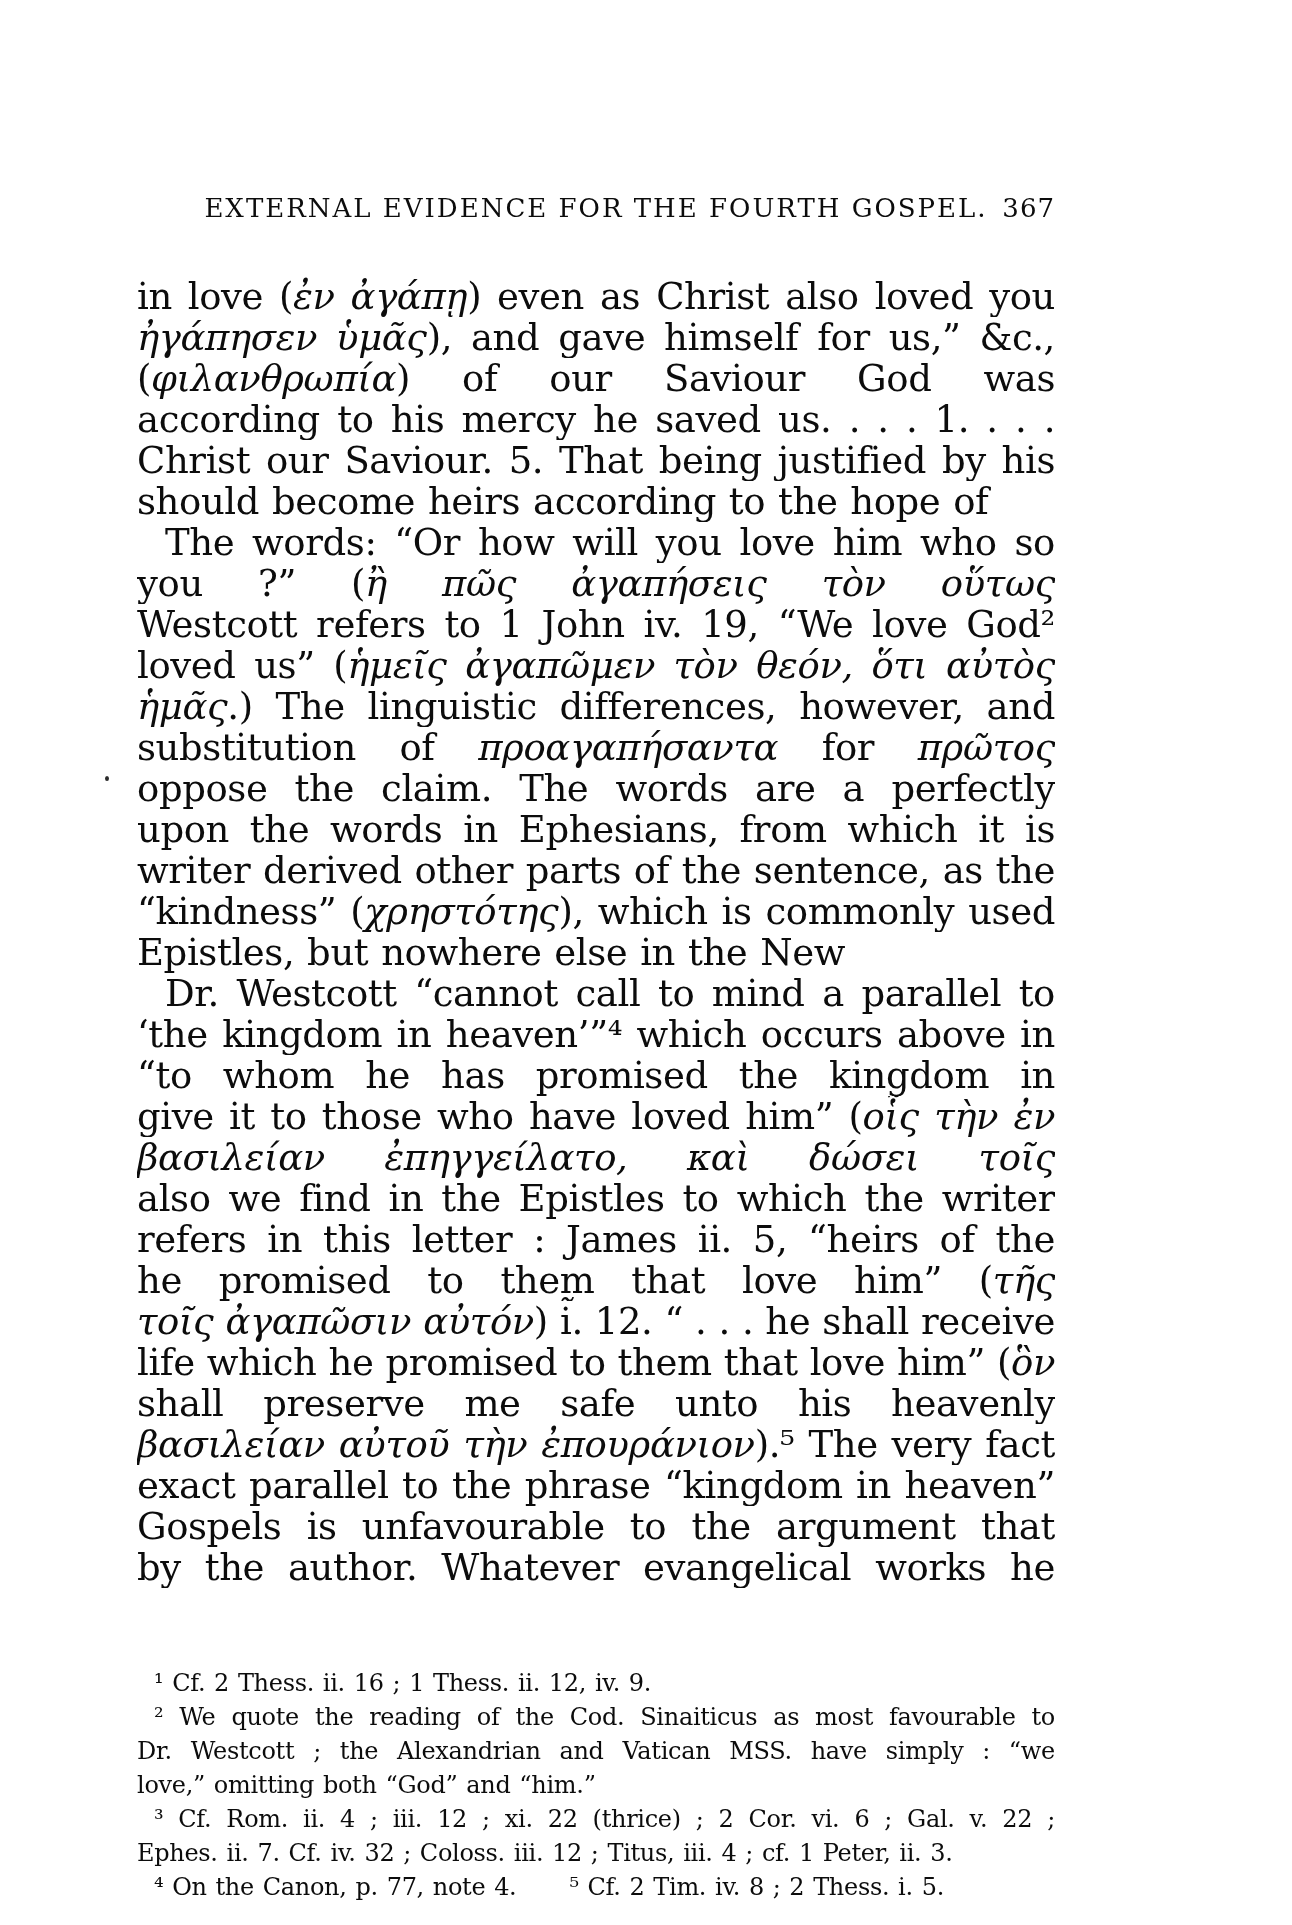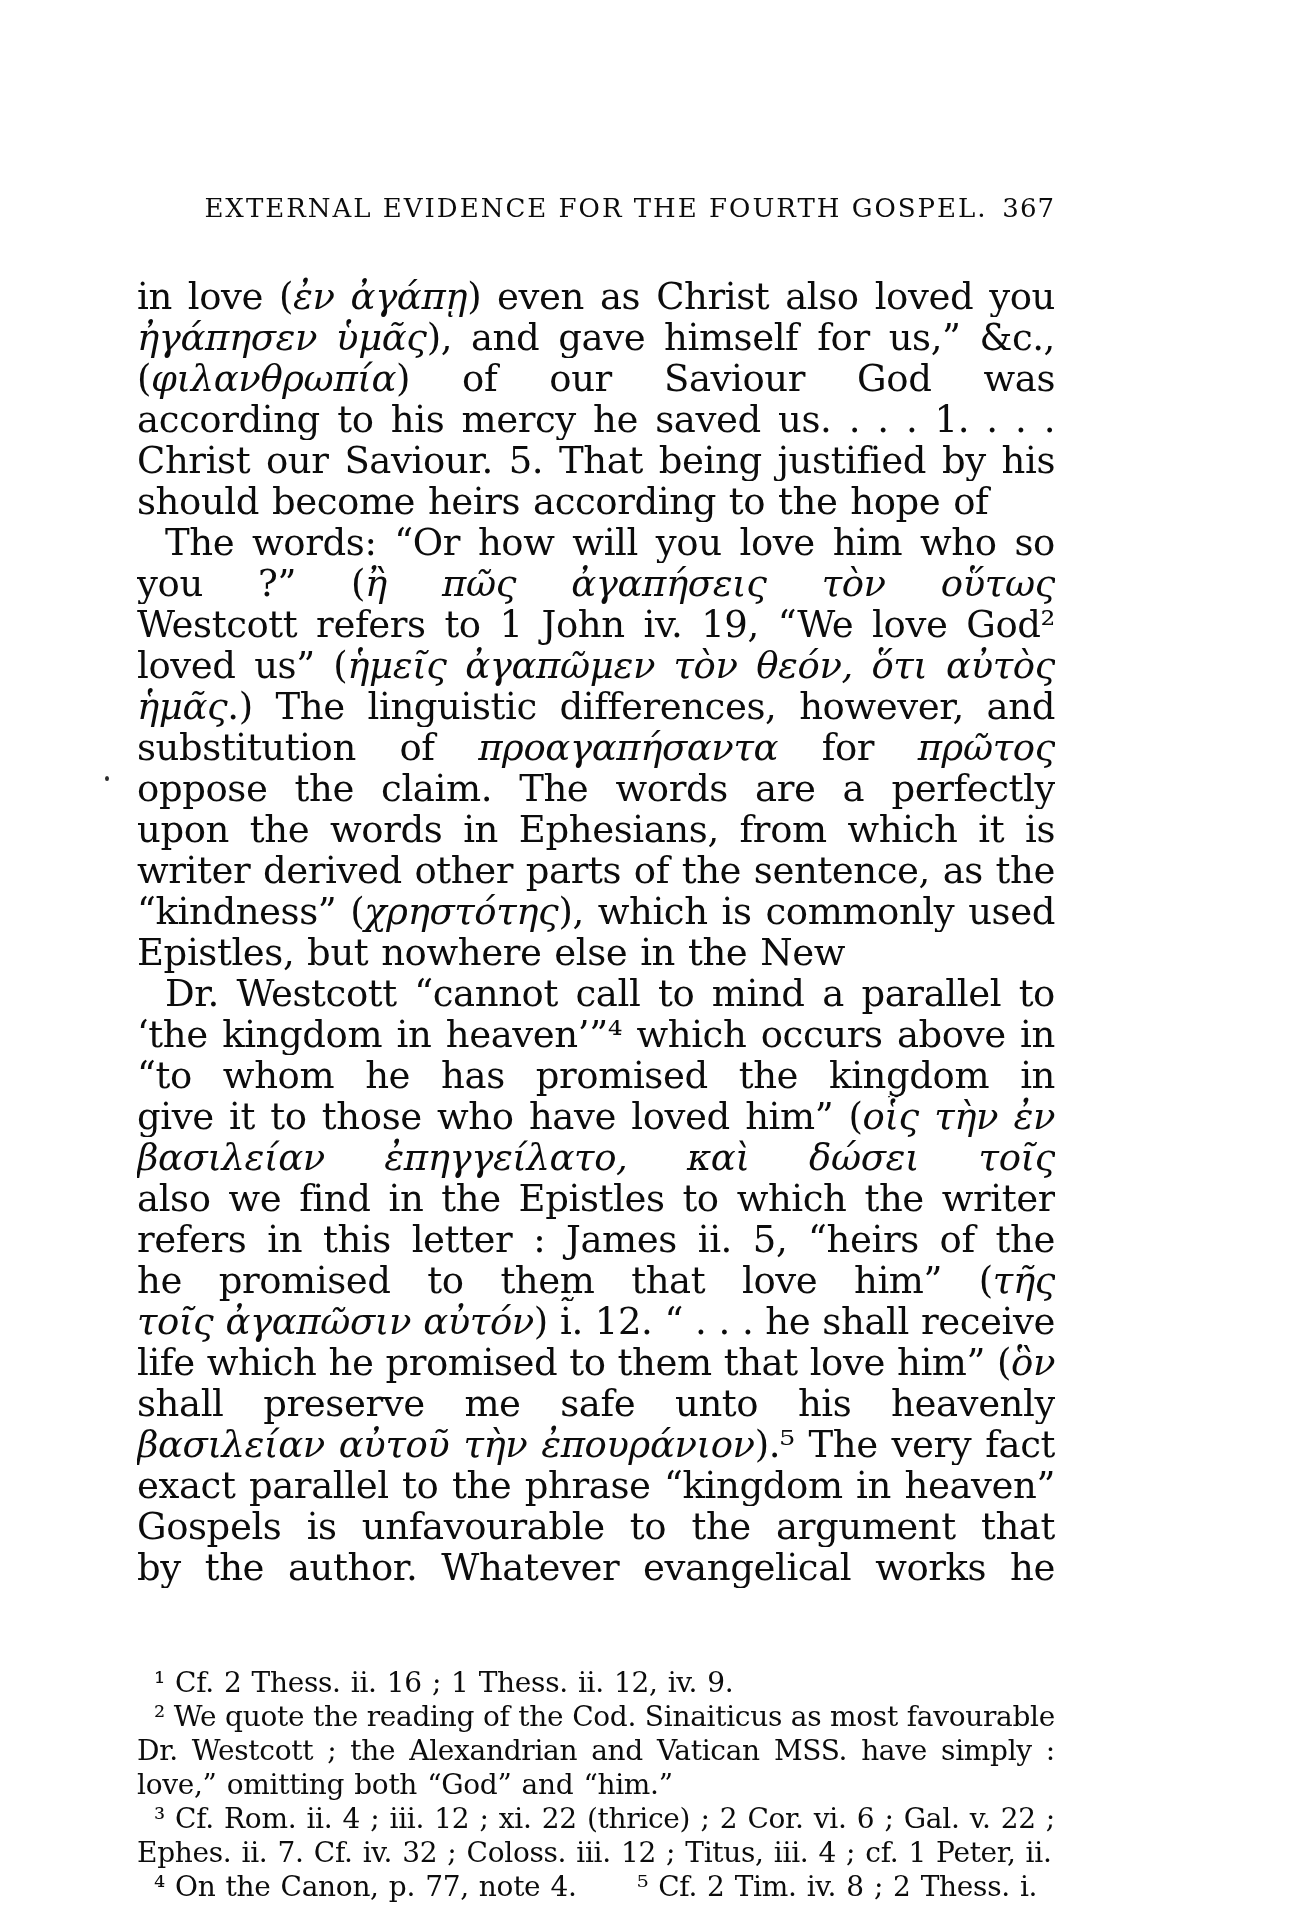--- a/index.html
+++ b/index.html
@@ -46,21 +46,21 @@
     overflow: hidden;
     white-space: normal;
   }
   .body-line.indent { text-indent: 28px; }
   
   .footnote-block {
     position: absolute;
     left: 137px;
     top: 1666px;
     width: 918px;
-    font-size: 28px;
+    font-size: 24px;
     letter-spacing: -0.3px;
   }
   .foot-line {
     height: 34px;
     line-height: 34px;
     overflow: hidden;
     white-space: normal;
   }
   .foot-line.indent { text-indent: 17px; }
   .just { text-align: justify; text-align-last: justify; }

